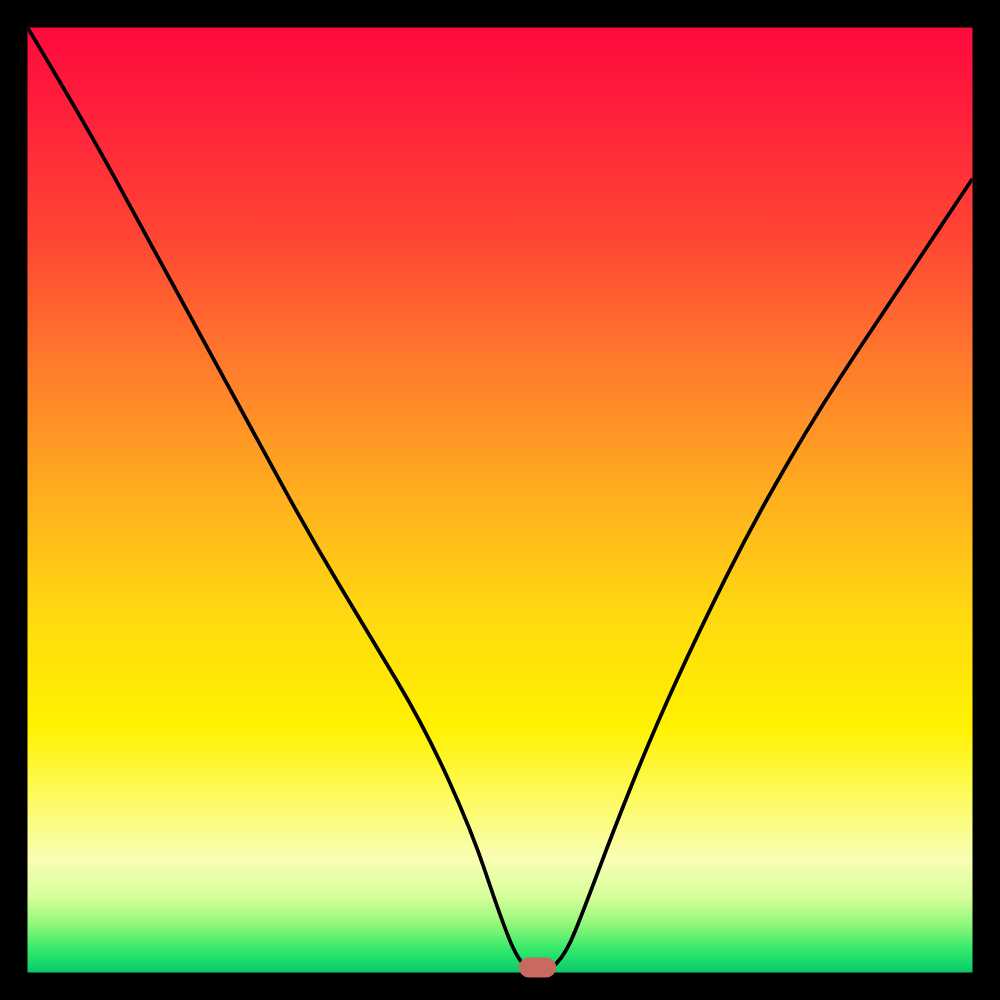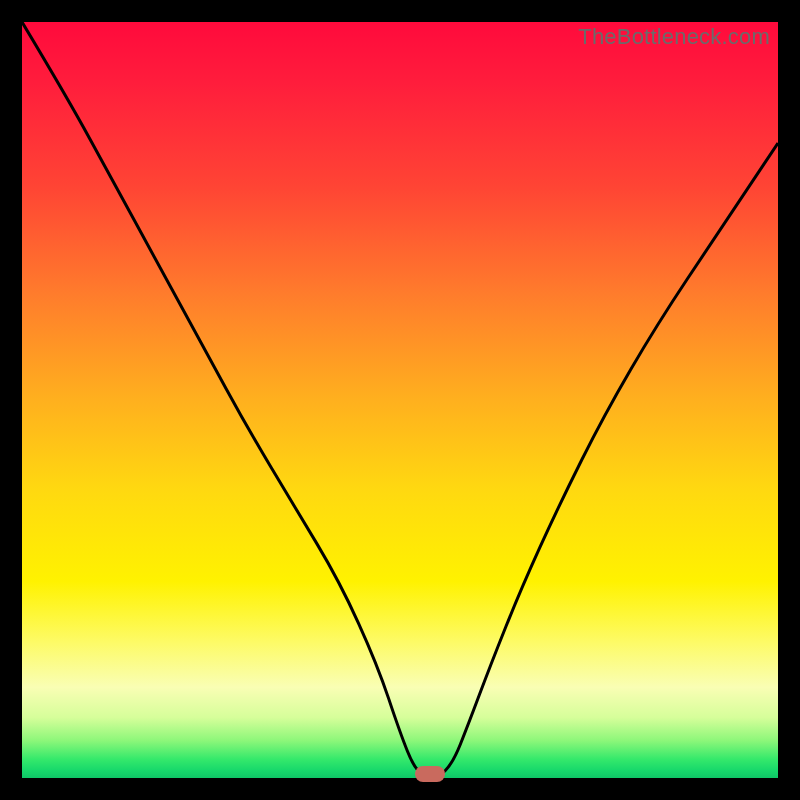--- a/index.html
+++ b/index.html
@@ -66,21 +66,20 @@
     background: #c96a5e;
     transform: translate(-50%, -50%);
   }
 </style>
 </head>
 <body>
 
 <div class="frame">
   <div class="plot">
 
-    <div class="watermark">TheBottleneck.com</div>
 
     <svg class="curve" viewBox="0 0 756 756" preserveAspectRatio="none">
       <path id="curve-path" d="M 0 0 Q 45.36 75.60000000000002 68.03999999999999 117.18 Q 90.72 158.76 113.39999999999999 200.33999999999997 Q 136.07999999999998 241.91999999999996 158.76 283.5 Q 181.44 325.08000000000004 204.12 366.66 Q 226.79999999999998 408.24 249.47999999999996 446.04 Q 272.15999999999997 483.84000000000003 294.84 521.6400000000001 Q 317.52 559.44 336.41999999999996 601.02 Q 355.32 642.6 366.65999999999997 676.62 Q 378 710.64 385.56 729.54 Q 393.12 748.44 400.68 752.22 Q 408.24 756 412.02 756 Q 415.8 756 423.36 748.44 Q 430.91999999999996 740.88 438.47999999999996 721.98 Q 446.03999999999996 703.08 457.38 672.84 Q 468.71999999999997 642.6 483.84000000000003 604.8 Q 498.96000000000004 567 517.86 525.4200000000001 Q 536.76 483.84000000000003 559.44 438.48 Q 582.12 393.12 608.5799999999999 347.76 Q 635.04 302.40000000000003 665.28 257.0400000000001 Q 695.52 211.68000000000006 725.76 166.32000000000005 T 756 120.96000000000004" fill="none" stroke-width="3" stroke="#000000"></path>
     </svg>
 
     <div class="marker" id="min-marker" style="background: rgb(201, 106, 94); left: 408.24px; top: 752.22px;"></div>
   </div>
 </div>
 
 </body></html>

